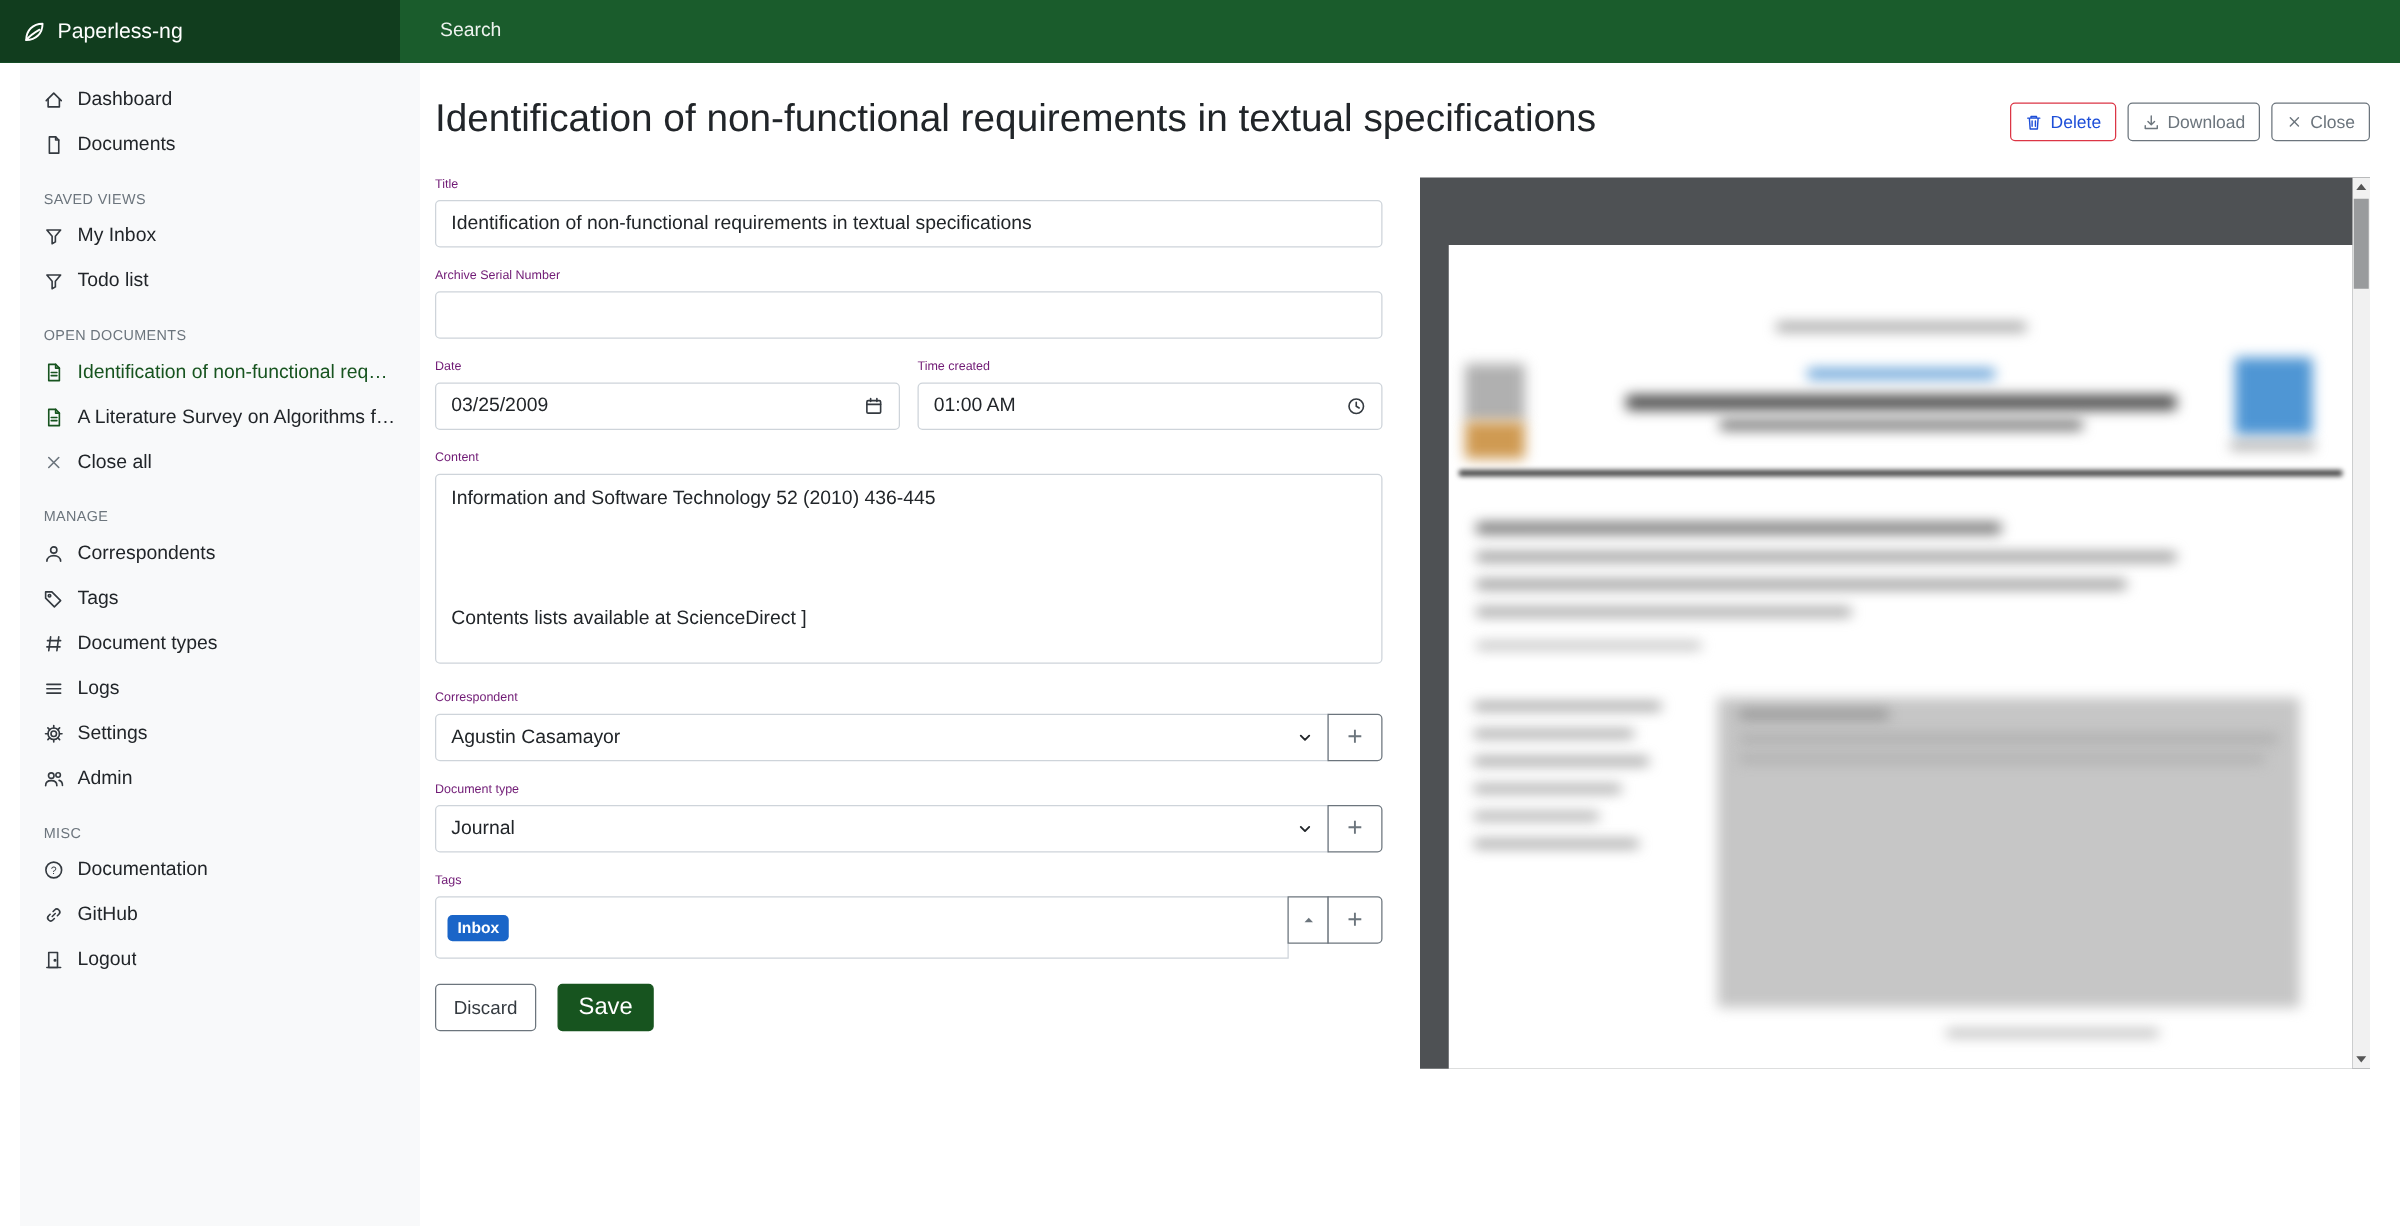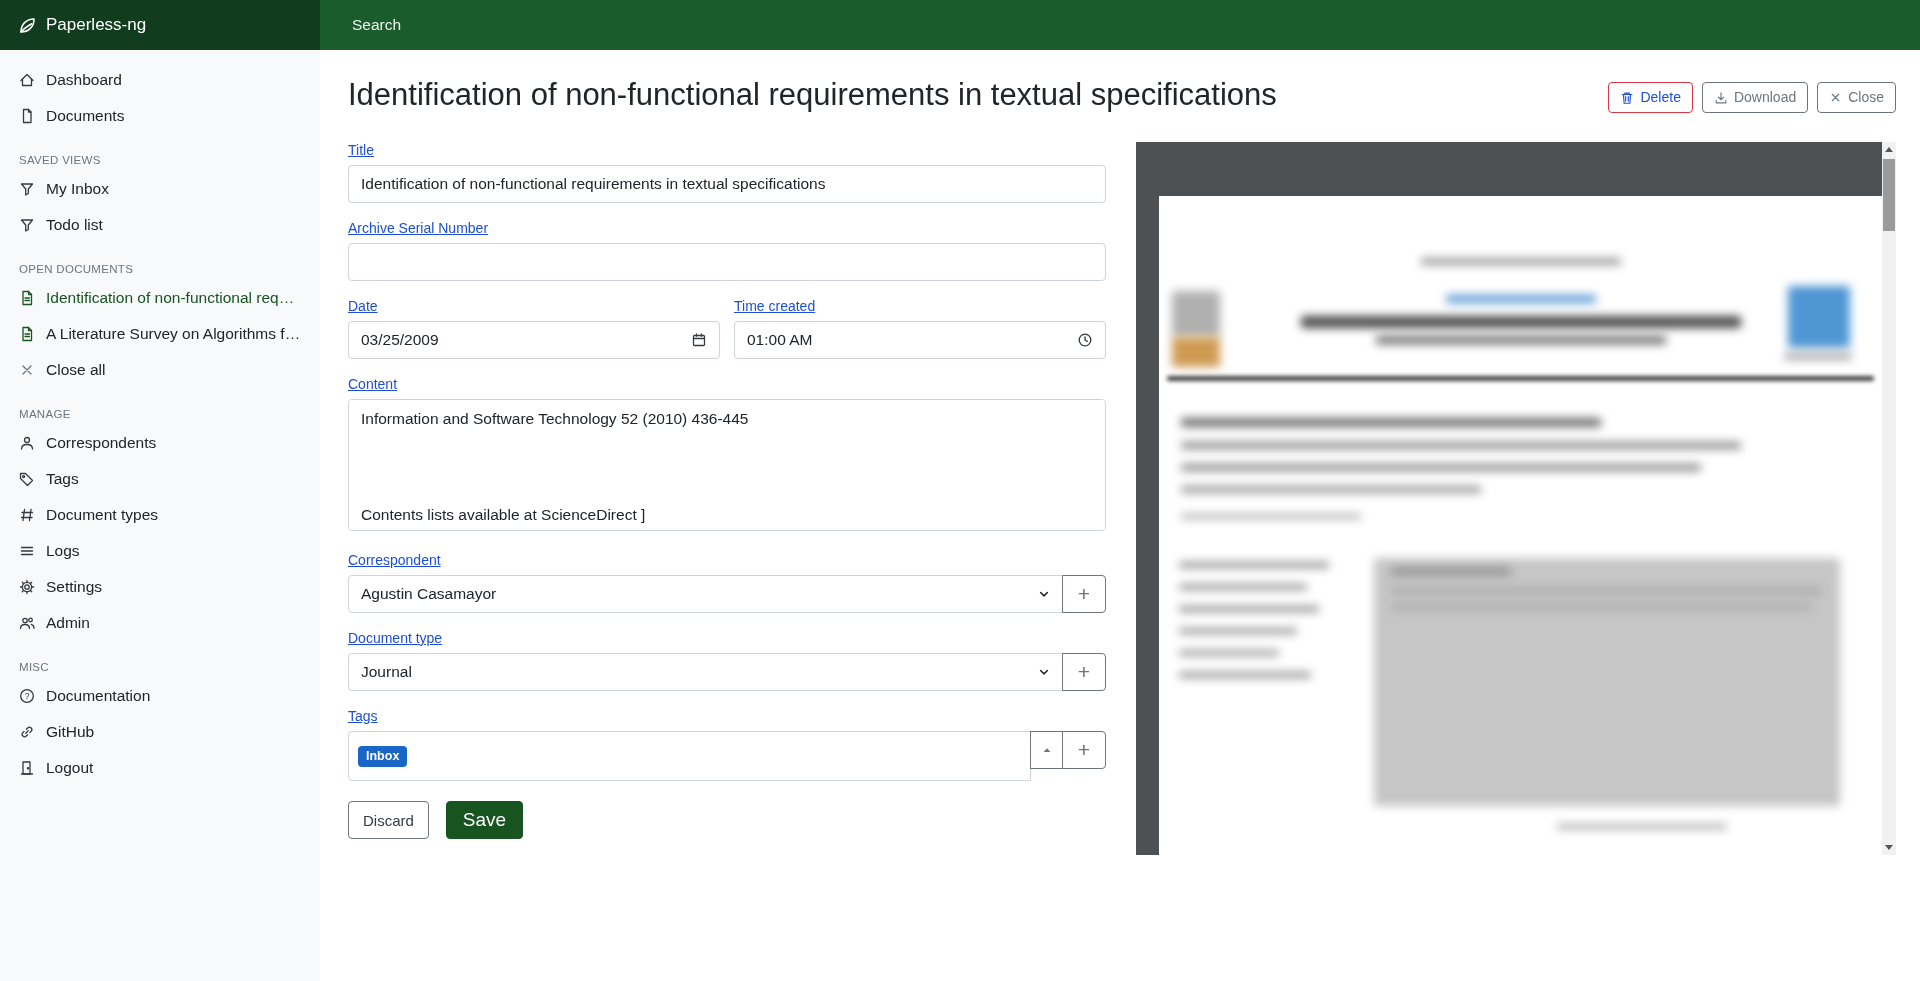--- a/index.html
+++ b/index.html
@@ -9,21 +9,21 @@
   
   .topbar { position:fixed; top:0; left:0; right:0; height:50px; display:flex; z-index:20; }
   .brand { width:320px; background:#113d1e; color:#fff; display:flex; align-items:center;
     gap:9px; padding:0 18px; font-size:17px; }
   .searchbar { flex:1; background:#1a5c2c; display:flex; align-items:center; padding-left:30px; }
   .searchbar input { background:transparent; border:none; outline:none; color:#fff;
     font-size:15.5px; width:500px; font-family:inherit; }
   .searchbar input::placeholder { color:rgba(255,255,255,0.92); }
 
   
-  .sidebar { position:fixed; top:50px; left:0; bottom:0; width:320px; background:#f8f9fa;
+  .sidebar { position:fixed; top:50px; left:16px; bottom:0; width:320px; background:#f8f9fa;
     padding-top:12px; overflow:hidden; }
   .side-item { display:flex; align-items:center; gap:11px; padding:9px 19px; font-size:15.5px;
     color:#212529; cursor:pointer; text-decoration:none; white-space:nowrap; }
   .side-item svg { color:#343a40; flex:0 0 auto; }
   .side-item .lbl { overflow:hidden; text-overflow:ellipsis; }
   .side-item.active { color:#17541f; }
   .side-item.active svg { color:#17541f; }
   .icon-green { color:#17541f !important; }
   .side-section { margin:20px 19px 5px; font-size:11.5px; color:#6c757d; letter-spacing:.3px; }
 
@@ -35,24 +35,24 @@
   .btn { display:inline-flex; align-items:center; gap:6px; padding:5px 11px; font-size:14px;
     border-radius:4px; background:#fff; border:1px solid #6c757d; color:#6c757d; cursor:pointer;
     font-family:inherit; line-height:19px; }
   .btn-danger { color:#1d4ed8; border-color:#dc3545; }
 
   .content-row { display:flex; align-items:flex-start; gap:30px; }
 
   
   .doc-form { width:758px; flex:0 0 auto; }
   .group { margin-bottom:17px; }
-  .group label { display:block; font-size:14px; margin-bottom:7px; color:#1d4ed8;text-decoration:underline; }
+  .group label { display:block; font-size:10px; margin-bottom:7px; color:#701a75; }
   .form-control { width:100%; height:38px; border:1px solid #ced4da; border-radius:4px;
     padding:6px 12px; font-size:15.5px; color:#212529; font-family:inherit; background:#fff; }
-  textarea.form-control { height:132px; resize:none; line-height:24px; padding:7px 12px;
+  textarea.form-control { height:152px; resize:none; line-height:24px; padding:7px 12px;
     overflow-y:scroll; white-space:pre-wrap; }
   textarea::-webkit-scrollbar { width:14px; }
   textarea::-webkit-scrollbar-track { background:#f1f1f1; }
   textarea::-webkit-scrollbar-thumb { background:#c1c1c1; }
   textarea::-webkit-scrollbar-button { height:14px; background:#f1f1f1; }
   .row2 { display:flex; gap:14px; }
   .row2 .group { flex:1; }
   .fake-input { display:flex; align-items:center; justify-content:space-between; height:38px;
     border:1px solid #ced4da; border-radius:4px; padding:6px 12px; font-size:15.5px;
     background:#fff; cursor:text; }

